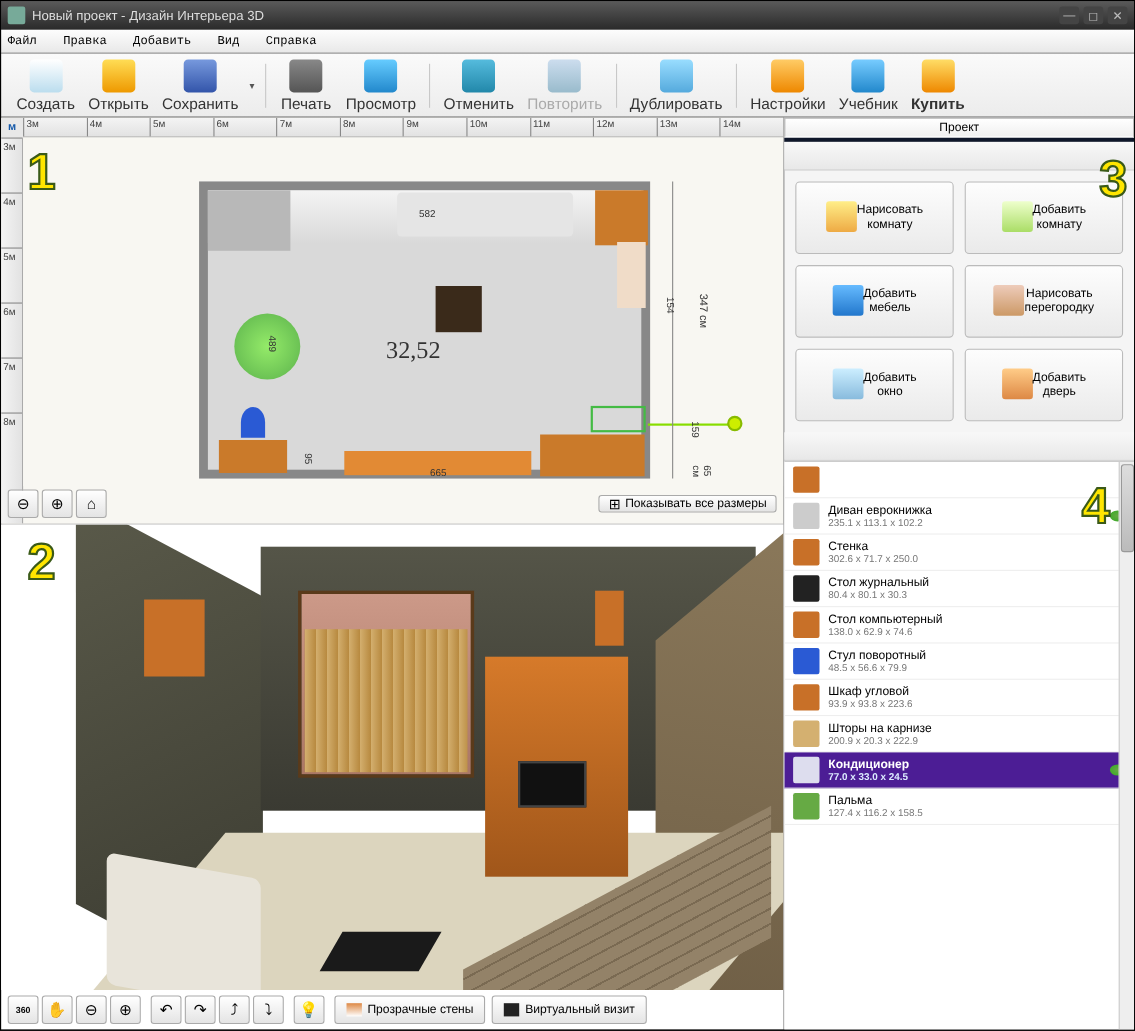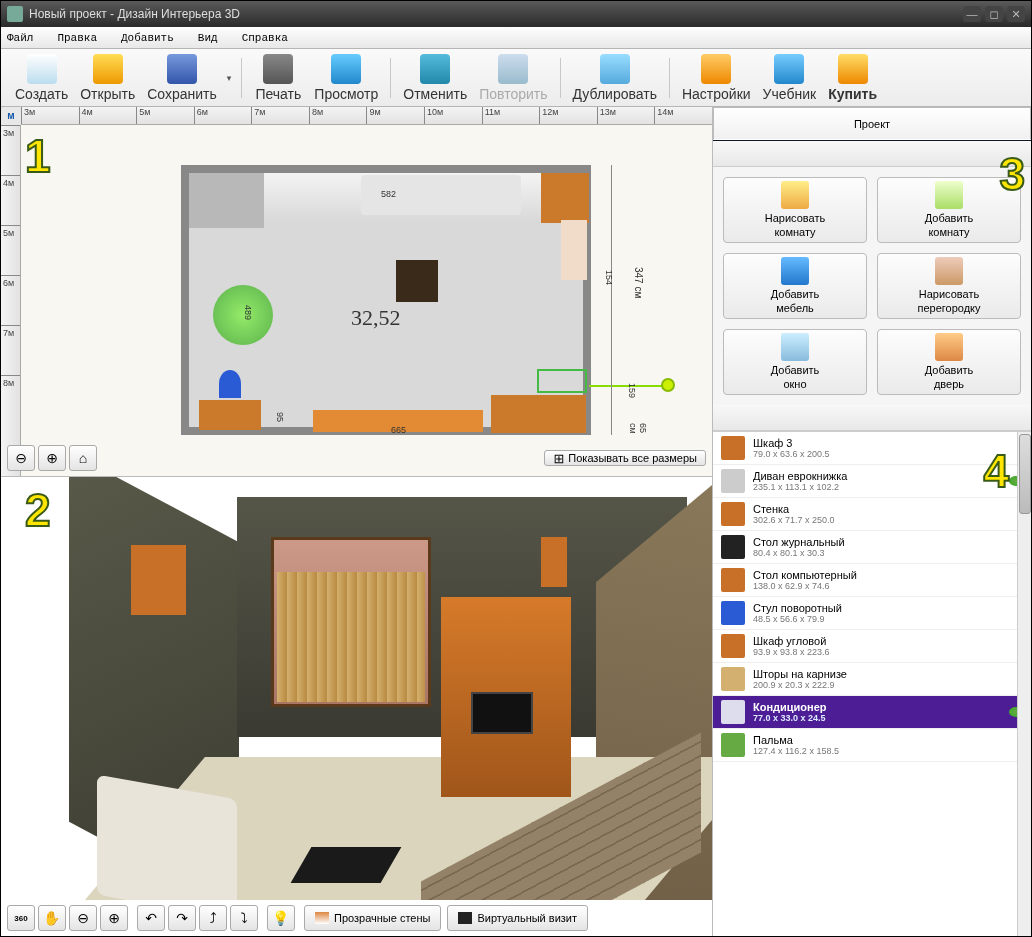--- a/index.html
+++ b/index.html
@@ -89,29 +89,29 @@
 .table3d { position:absolute; left:300px; top:370px; width:90px; height:36px; background:#1a1a1a; transform:skewX(-30deg);}
 .desk3d { position:absolute; left:130px; top:68px; width:55px; height:70px; background:#c87028;}
 .cab3d { position:absolute; left:540px; top:60px; width:26px; height:50px; background:#c87028;}
 .brick { position:absolute; left:420px; top:330px; width:280px; height:120px; background:repeating-linear-gradient(0deg,#938268 0 12px,#7a6a52 12px 14px),repeating-linear-gradient(90deg,transparent 0 26px,#7a6a52 26px 28px); transform:skewY(-28deg);}
 
 .view3d-tools { position:absolute; bottom:4px; left:6px; right:6px; height:28px; display:flex; align-items:center; }
 .btn-txt { padding:0 10px; height:26px; border:1px solid #aaa; background:linear-gradient(#fff,#e4e4e4); border-radius:3px; margin-left:6px; display:flex; align-items:center; cursor:pointer; font-size:10px;}
 .btn-txt .bicon { width:14px; height:12px; margin-right:5px;}
 
 
-.tabs { height:34px; display:flex; background:#e4e4e4; border-bottom:1px solid #0f172a;}
+.tabs { height:22px; display:flex; background:#e4e4e4; border-bottom:4px solid #0f172a;}
 .tab { flex:1; display:flex; align-items:center; justify-content:center; border:1px solid #bbb; cursor:pointer; }
 .tab.active { background:linear-gradient(#fff,#f0f0f0); border-bottom:1px solid #fff;}
 .tab:not(.active){ background:linear-gradient(#eaeaea,#d8d8d8);}
 
 .section-head { height:26px; background:linear-gradient(#f8f8f8,#e8e8e8); border-bottom:1px solid #ccc; }
 
 .action-grid { padding:10px; display:grid; grid-template-columns:1fr 1fr; gap:10px;}
-.action-btn { height:66px; background:linear-gradient(#fdfdfd,#eaeaea); border:1px solid #bbb; border-radius:4px; display:flex; flex-direction:column; align-items:center; justify-content:center; cursor:pointer; font-size:10px; text-align:center; line-height:1.2;}
+.action-btn { height:66px; background:linear-gradient(#fdfdfd,#eaeaea); border:1px solid #bbb; border-radius:4px; display:flex; align-items:center; justify-content:center; cursor:pointer; font-size:10px; text-align:center; line-height:1.2;}
 .action-btn .aicon { width:28px; height:28px; margin-bottom:3px; border-radius:3px;}
 
 .obj-list { flex:1; overflow-y:auto; background:#fff; border-top:1px solid #ccc; position:relative;}
 .obj-item { display:flex; align-items:center; padding:4px 8px; border-bottom:1px solid #eee; cursor:pointer;}
 .obj-item.sel { background:#4c1d95; color:#fff;font-weight:bold;}
 .obj-item .oicon { width:24px; height:24px; margin-right:8px; background:#bbb; border-radius:2px; flex-shrink:0;}
 .obj-item .otext { flex:1;}
 .obj-item .oname { font-size:11px;}
 .obj-item .odims { font-size:9px; color:#777;}
 .obj-item.sel .odims { color:#dceaff;}
@@ -348,24 +348,20 @@
             <span style="white-space:pre-line">Добавить
 дверь</span>
           </div>
       </div>
       <div class="callout" style="right:6px;top:-20px">3</div>
     </div>
     <div class="section-head"></div>
     <div class="obj-list" id="obj-list">
         <div class="obj-item">
           <div class="oicon" style="background:#c87028"></div>
-    <div class="otext">
-            <div class="oname">Шкаф 3</div>
-    <div class="odims">79.0 x 63.6 x 200.5</div>
-          </div>
     </div>
         <div class="obj-item">
           <div class="oicon" style="background:#ccc"></div>
     <div class="otext">
             <div class="oname">Диван еврокнижка</div>
     <div class="odims">235.1 x 113.1 x 102.2</div>
           </div>
     <div class="eye"></div>
         </div>
         <div class="obj-item">

